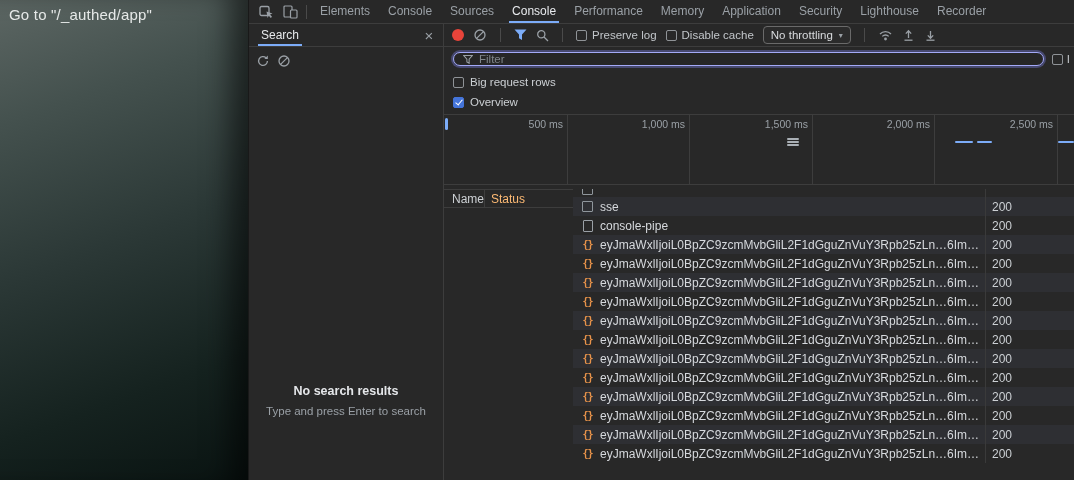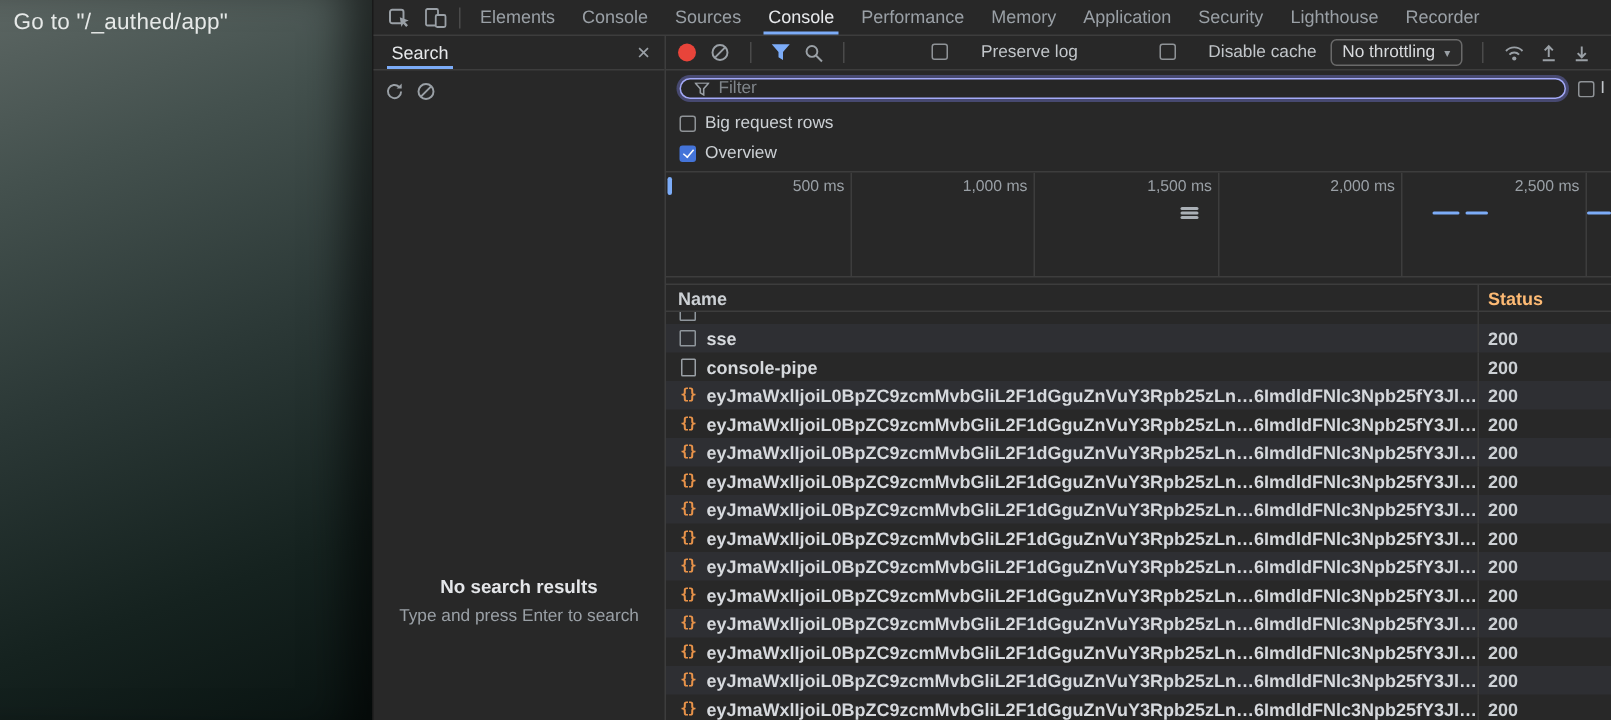--- a/index.html
+++ b/index.html
@@ -50,21 +50,21 @@
 
   
   .network-pane{flex:1;min-width:0;display:flex;flex-direction:column;}
   .net-toolbar{flex:0 0 23px;height:23px;border-bottom:1px solid var(--border);display:flex;align-items:center;padding:0 8px;gap:9px;}
   .record-dot{width:12px;height:12px;border-radius:50%;background:var(--red);flex:0 0 12px;}
   .nt-icon{display:inline-flex;align-items:center;}
   .cb{width:11px;height:11px;border:1px solid #8f9397;border-radius:2px;flex:0 0 11px;position:relative;background:transparent;}
   .cb.checked{background:var(--check);border-color:var(--check);}
   .cb.checked::after{content:"";position:absolute;left:3px;top:0px;width:3px;height:6px;
     border-right:1.6px solid #fff;border-bottom:1.6px solid #fff;transform:rotate(40deg);}
-  .cb-group{display:flex;gap:22px;white-space:nowrap;margin-left:45px;}
+  .cb-group{display:flex;align-items:center;gap:5px;white-space:nowrap;}
   .cb-label{color:#c2c6ca;font-size:11.5px;}
   .throttle{display:flex;align-items:center;gap:6px;height:18px;border:1px solid #6a6a6a;border-radius:4px;
     background:#2b2b2b;padding:0 7px;color:#d8dadd;font-size:11.5px;white-space:nowrap;}
   .caret{font-size:8px;color:var(--dim);}
 
   .filter-row{flex:0 0 24px;display:flex;align-items:center;gap:8px;padding:0 4px 0 9px;}
   .filter-pill{flex:1;height:14px;border-radius:10px;border:1px solid var(--ring);
     box-shadow:0 0 0 2px rgba(128,136,246,.35);background:#262626;display:flex;align-items:center;gap:6px;padding:0 9px;min-width:0;}
   .filter-ph{color:var(--ph);font-size:11.5px;}
   .invert-group{display:flex;align-items:center;gap:4px;overflow:hidden;}
@@ -75,21 +75,21 @@
 
   
   .overview{flex:0 0 71px;height:71px;margin-top:2px;border-top:1px solid var(--border);border-bottom:1px solid var(--border);
     position:relative;background:var(--bg);overflow:hidden;}
   .gridline{position:absolute;top:0;bottom:0;width:1px;background:var(--border);}
   .time-label{position:absolute;top:3px;color:var(--dim);font-size:10.5px;transform:translateX(calc(-100% - 4px));white-space:nowrap;}
   .ov-handle{position:absolute;left:1px;top:3px;width:3px;height:12px;background:var(--accent);border-radius:2px;}
   .ov-mark{position:absolute;height:2px;border-radius:1px;}
 
   
-  .rtable{flex:1;display:flex;flex-direction:column;min-height:0;margin-top:4px;font-weight:bold;}
+  .rtable{flex:1;display:flex;flex-direction:row;min-height:0;margin-top:4px;}
   .thead{flex:0 0 19px;height:19px;display:flex;align-items:stretch;border-top:1px solid var(--border);border-bottom:1px solid var(--border);background:var(--bg);}
   .col-name{flex:1;display:flex;align-items:center;padding-left:8px;color:#ccd0d4;min-width:0;}
   .col-status{flex:0 0 89px;width:89px;display:flex;align-items:center;border-left:1px solid var(--border);padding-left:6px;color:#fdba74;}
   .rows{flex:1;overflow:hidden;}
   .row{height:19px;display:flex;align-items:stretch;}
   .rows > .row:nth-child(even){background:#2e2f33;}
   .row.clipped{height:8px;overflow:hidden;}
   .cell-name{flex:1;display:flex;align-items:center;gap:6px;padding-left:8px;min-width:0;
     white-space:nowrap;overflow:hidden;text-overflow:ellipsis;color:#d6d9dd;}
   .cell-name .nm{overflow:hidden;text-overflow:ellipsis;}

